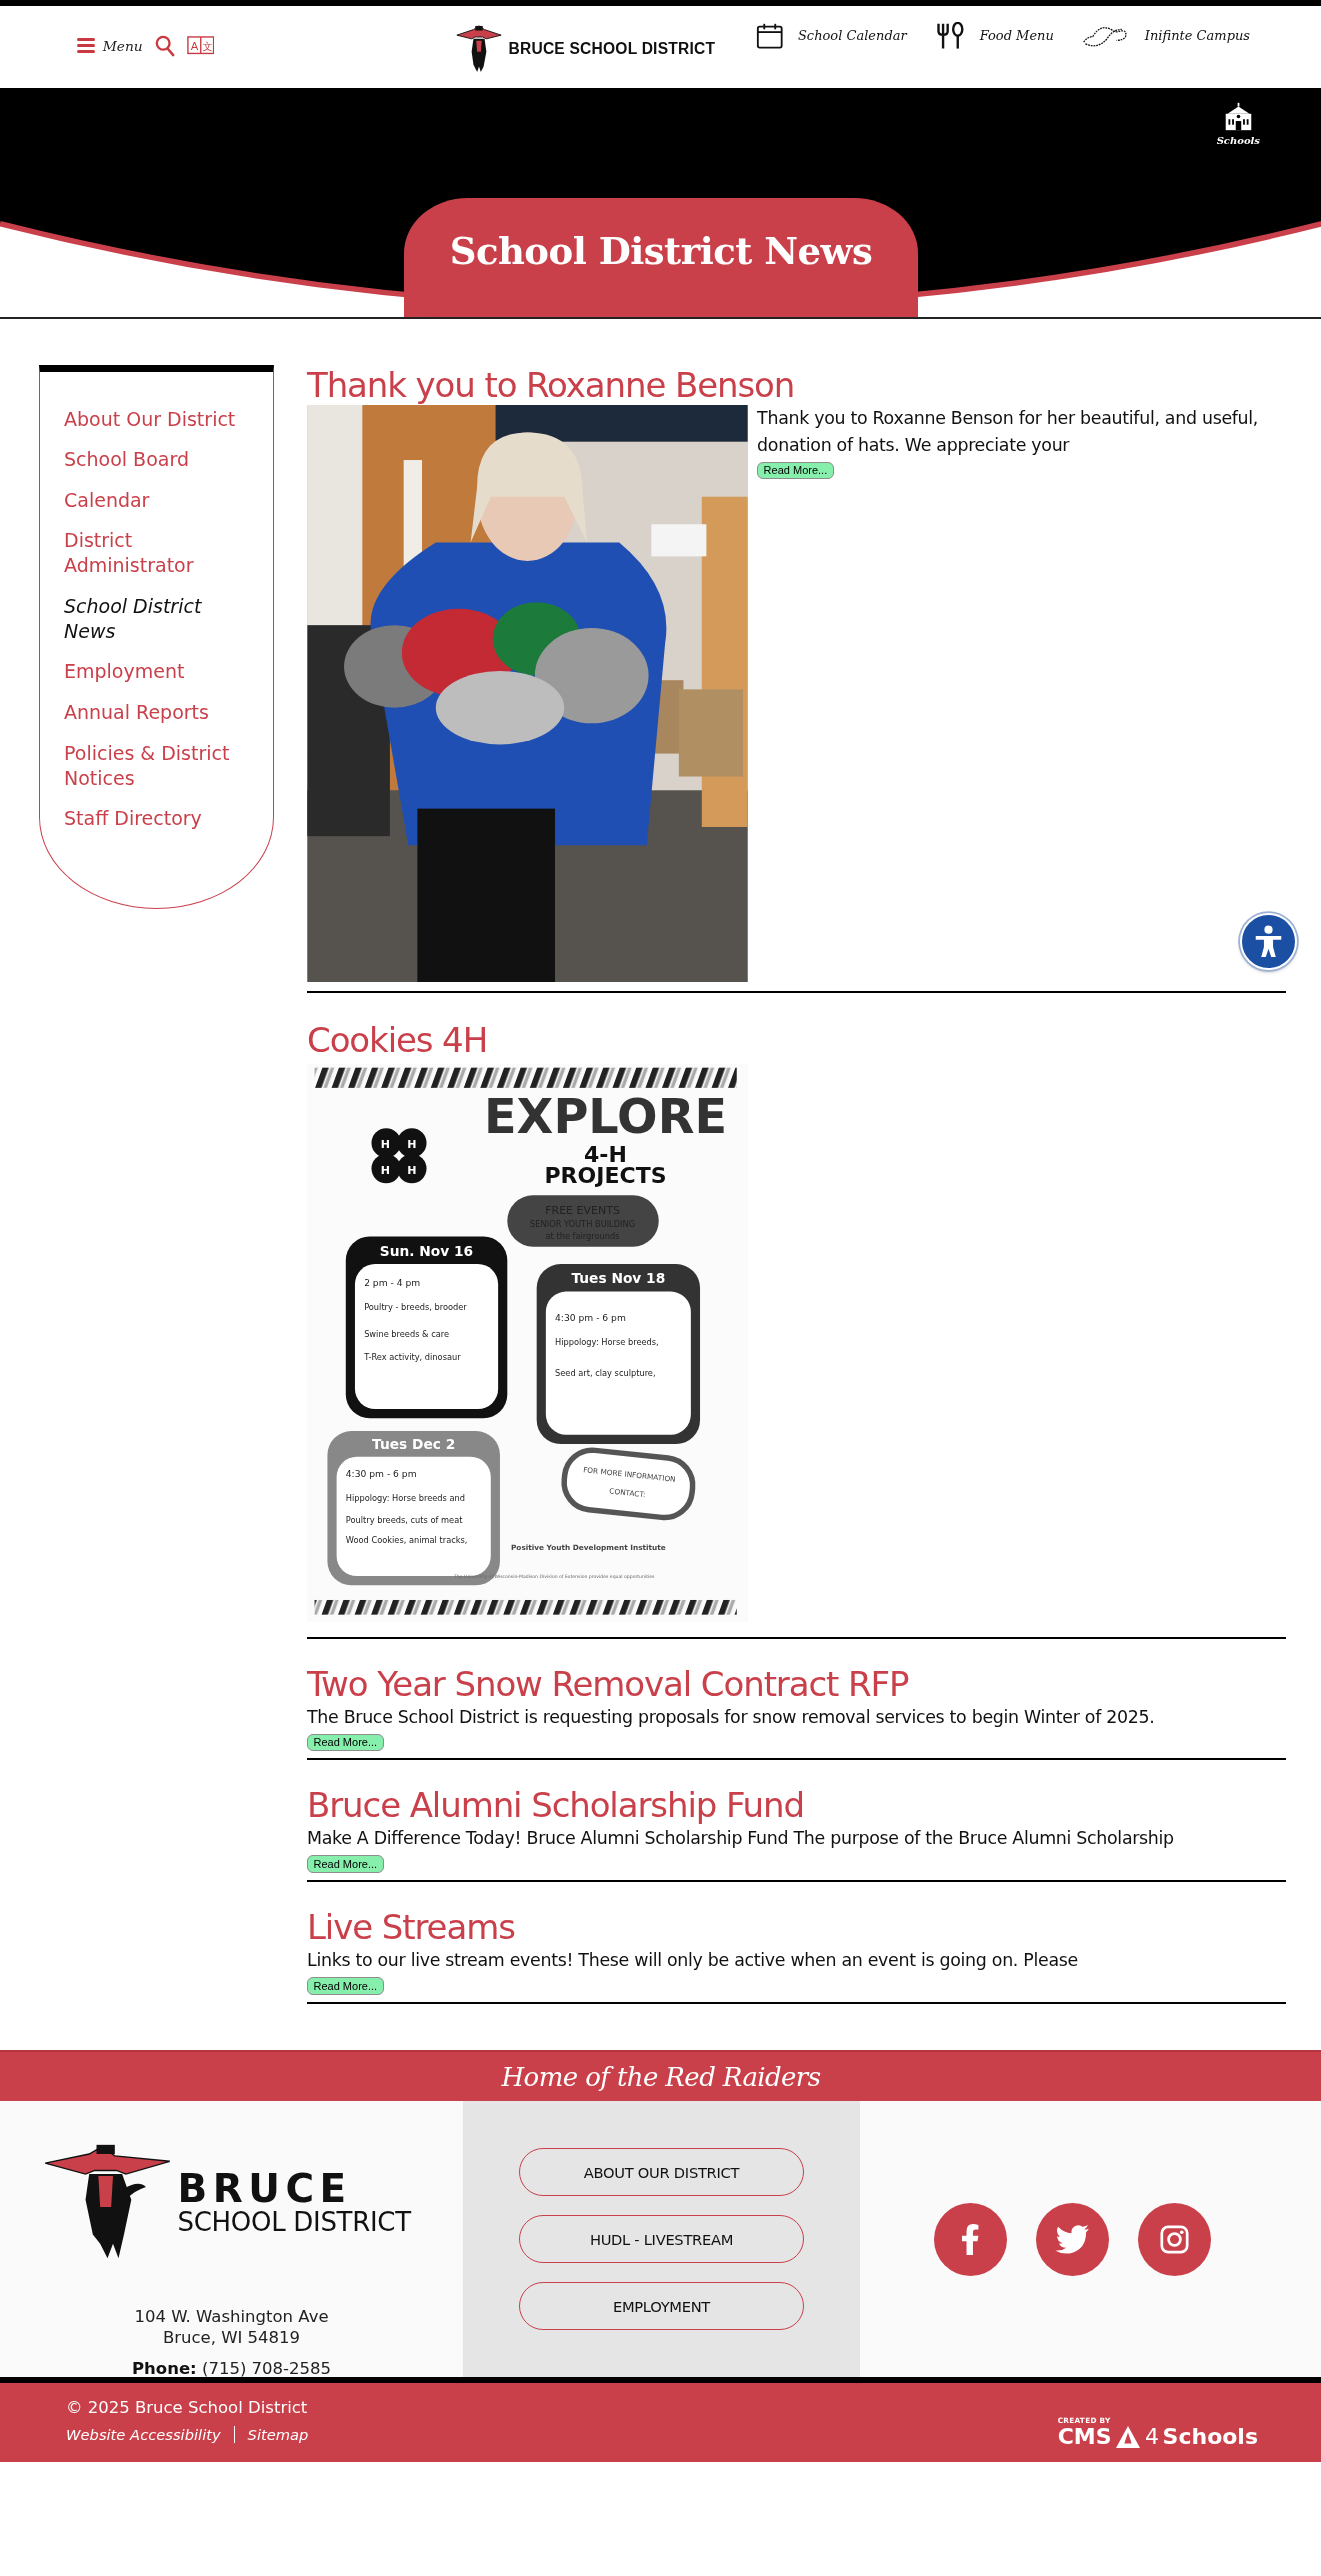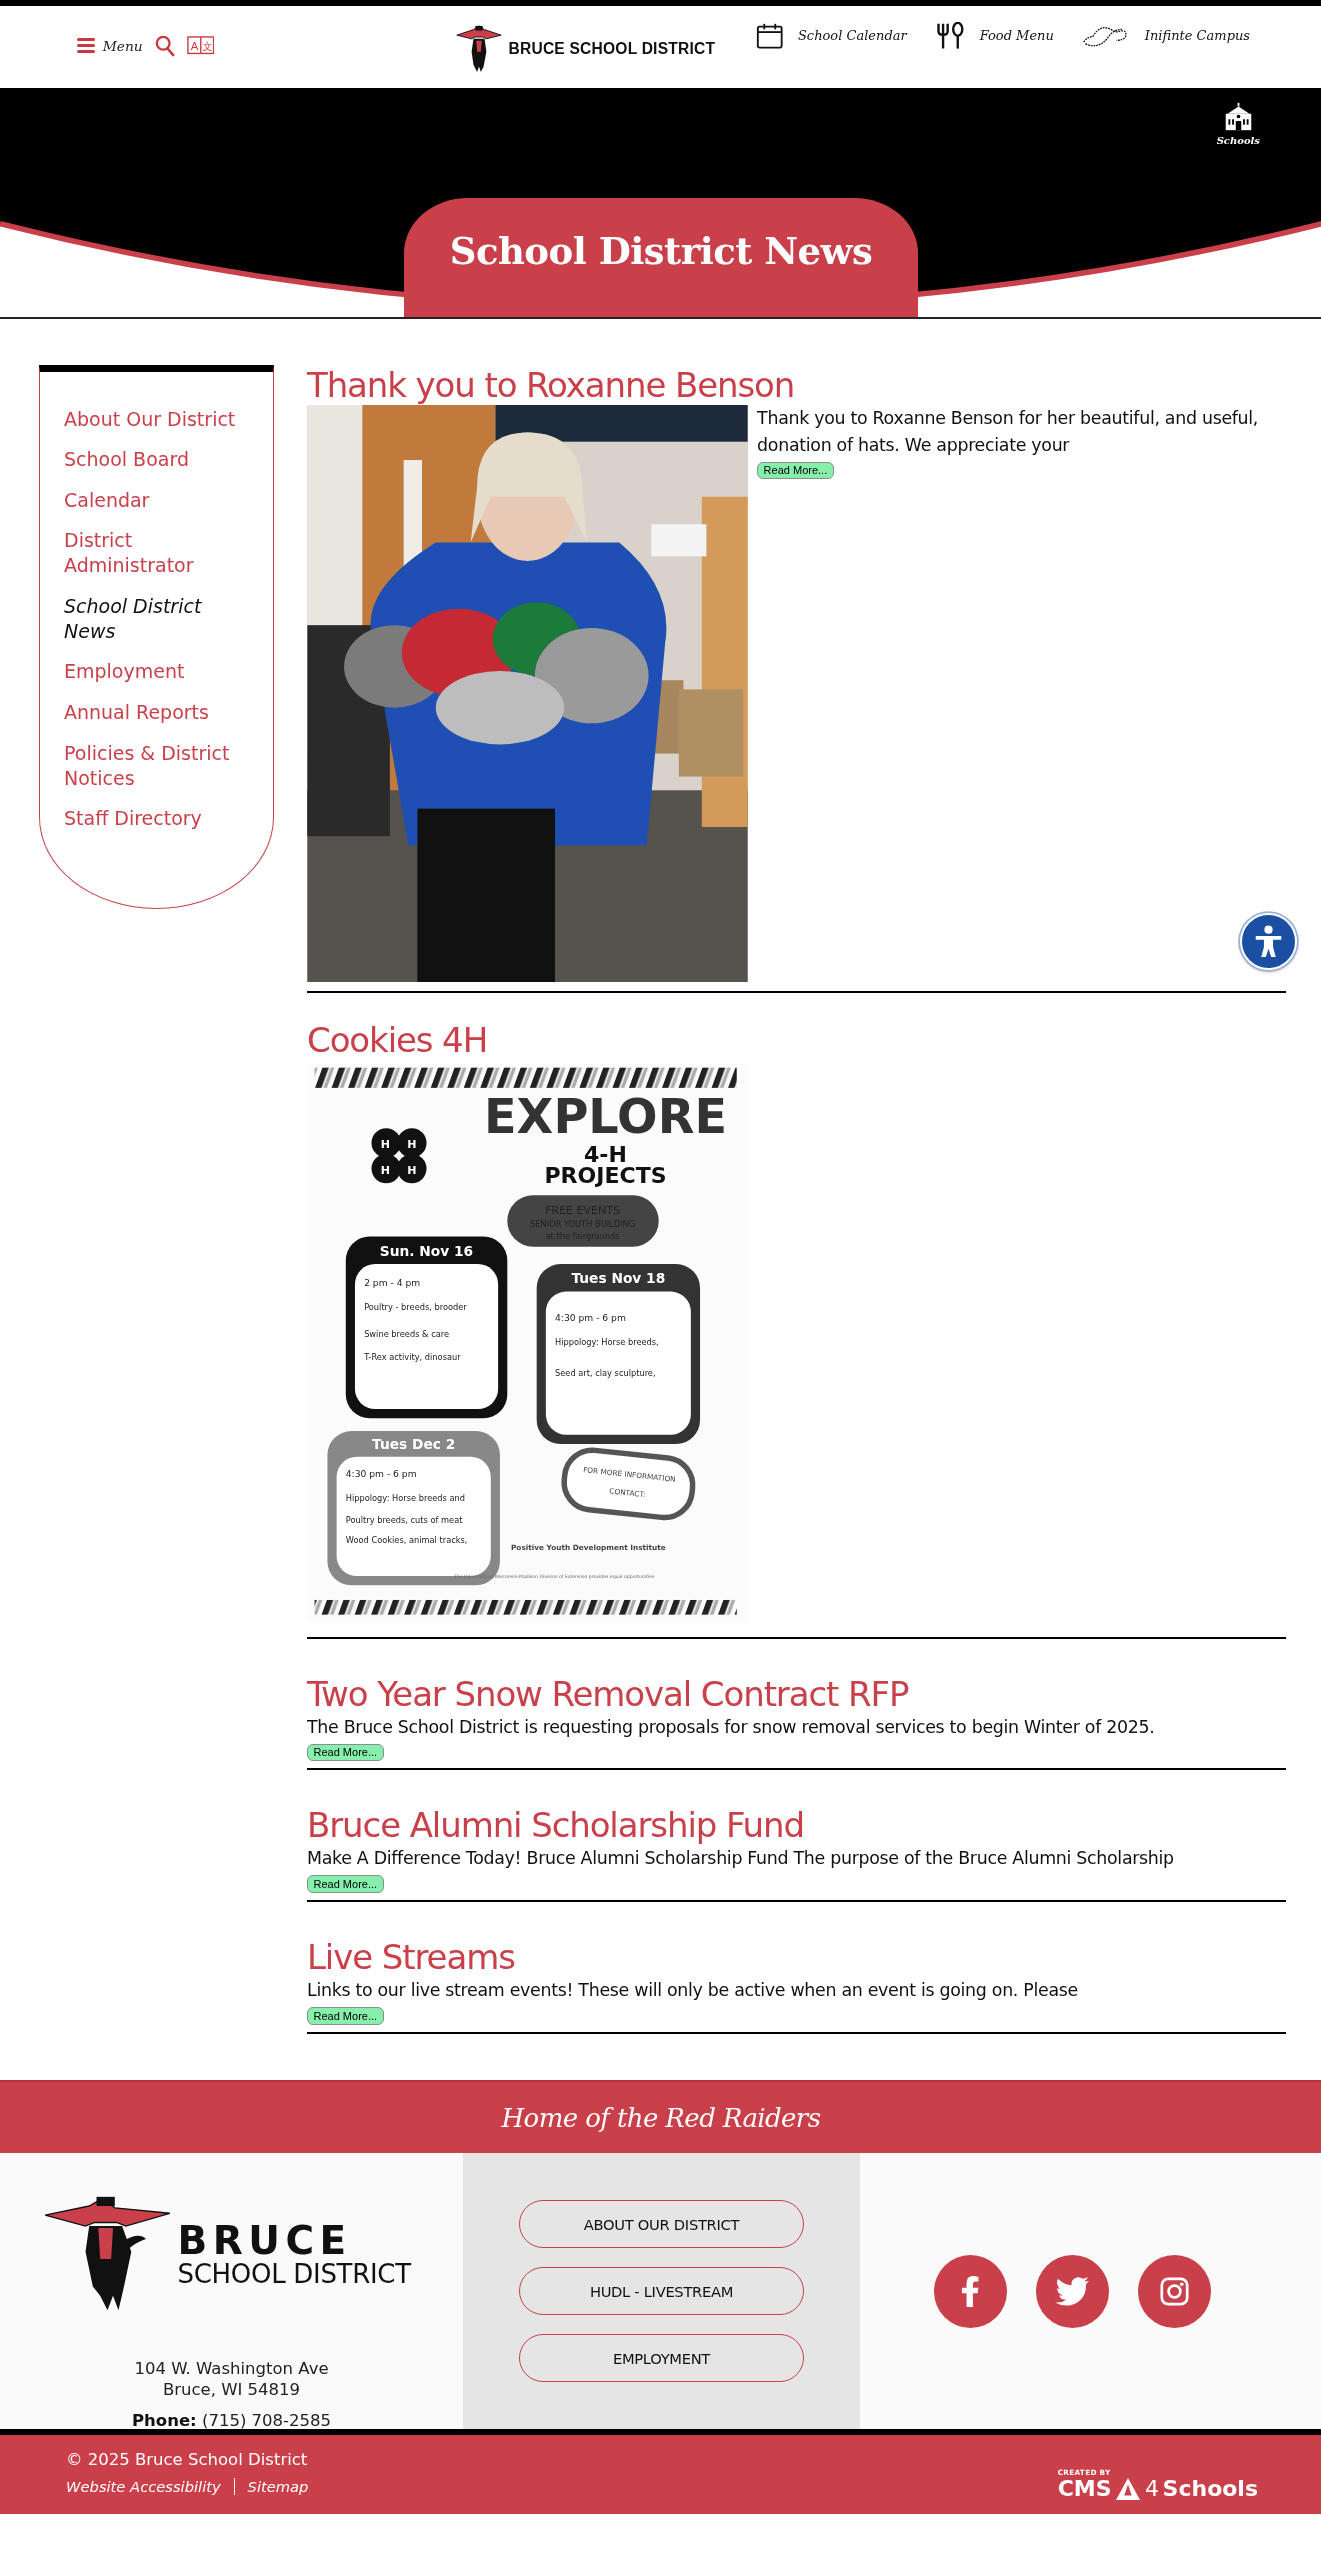--- a/index.html
+++ b/index.html
@@ -49,29 +49,29 @@
 
   .art-1 { padding-bottom: 9.2px; }
   .art-1 .row { display: flex; gap: 9.2px; }
   .photo { width: 441px; height: 577px; position: relative; overflow: hidden; background: #d9d4cd; cursor: pointer; }
   .art-1 .txt { width: 529px; padding-top: 0; }
   .art-1 .txt .summary { margin-bottom: 1.8px; }
 
   .art-2 { margin-top: 27.5px; padding-bottom: 14.7px; }
   .flyer { width: 441px; height: 558px; background: #fbfbfb; position: relative; overflow: hidden; cursor: pointer; margin-top: 3.7px; }
 
-  .art-small { margin-top: 35px; padding-bottom: 7.3px; }
+  .art-small { margin-top: 25px; padding-bottom: 7.3px; }
   .art-small .summary { margin: 0 0 1.8px 0; }
 
   
   .a11y-btn { position: absolute; right: 25px; top: 913px; width: 57px; height: 57px; border-radius: 50%; background: #1a4fa3; border: 2.8px solid #fff;
               box-shadow: 0 0 0 1.8px #9bb1d6, 0 1.8px 3.7px rgba(0,0,0,0.3); display: flex; align-items: center; justify-content: center; cursor: pointer; }
 
   
-  .tagline { background: #c9404a; height: 73px; display: flex; align-items: center; justify-content: center; border-top: 2.8px solid #b5353e; }
+  .tagline { background: #c9404a; height: 51px; display: flex; align-items: center; justify-content: center; border-top: 2.8px solid #b5353e; }
   .tagline p { font-family: "DejaVu Serif", serif; font-style: italic; font-size: 26px; color: #fff; letter-spacing: -0.6px; }
   .footer-main { display: flex; height: 276px; background: #fafafa; justify-content: center; }
   .f-col1 { width: 463px; display: flex; flex-direction: column; align-items: center; padding-top: 42px; }
   .f-logo { display: flex; align-items: center; gap: 5.5px; margin-left: -9.2px; }
   .f-logo .t1 { font-family: "DejaVu Sans", sans-serif; font-weight: bold; font-size: 39px; letter-spacing: 5.5px; color: #111; line-height: 39px; }
   .f-logo .t2 { font-family: "DejaVu Sans", sans-serif; font-size: 26px; color: #111; line-height: 29px; letter-spacing: -0.3px; }
   .f-addr { margin-top: 44px; text-align: center; font-size: 16.5px; line-height: 21px; color: #222; }
   .f-phone { margin-top: 11px; font-size: 16.5px; color: #222; }
   .f-phone b { font-weight: bold; color: #111; }
   .f-col2 { width: 397px; background: #e5e5e6; display: flex; flex-direction: column; align-items: center; justify-content: center; gap: 19px; }

